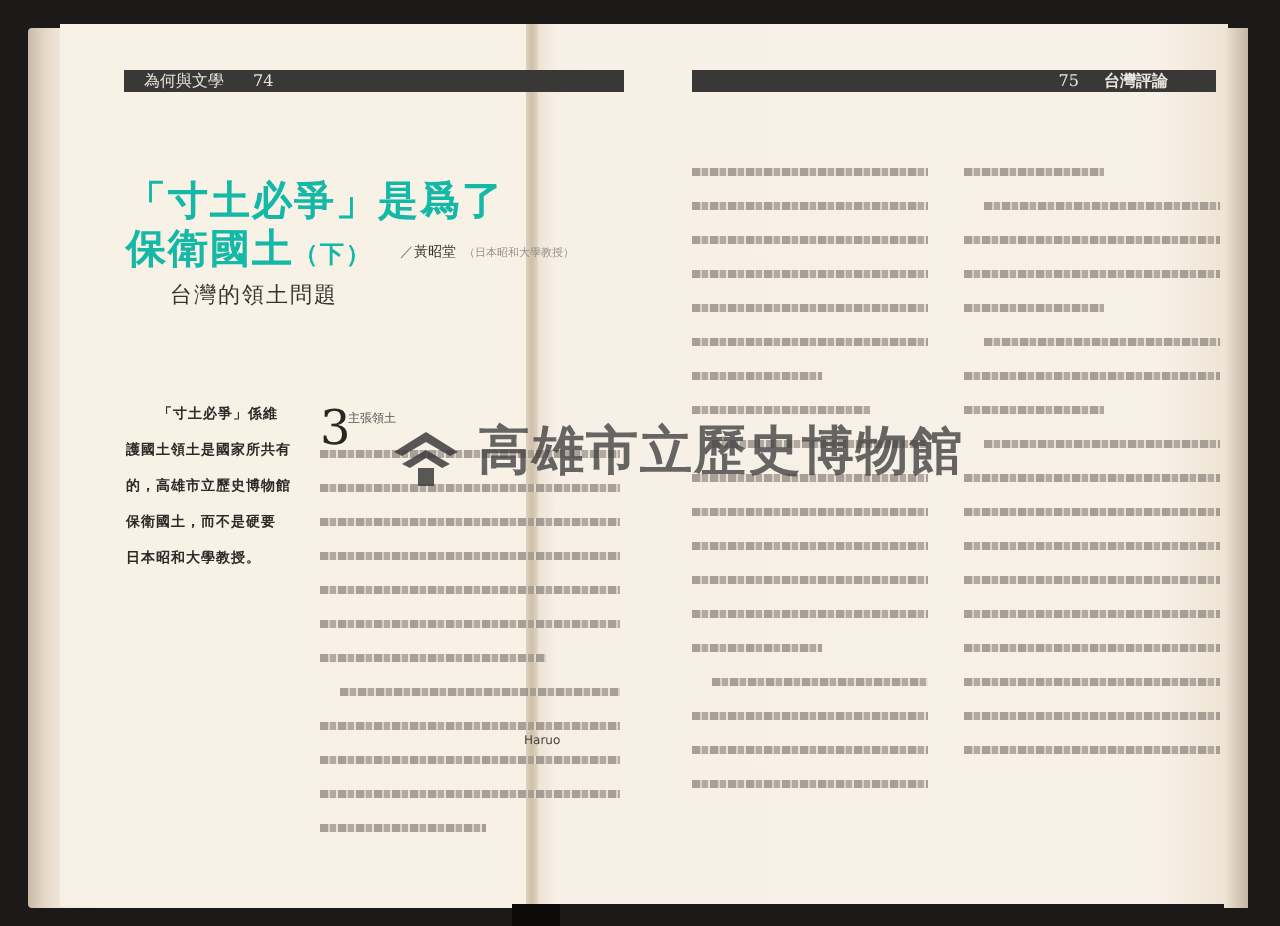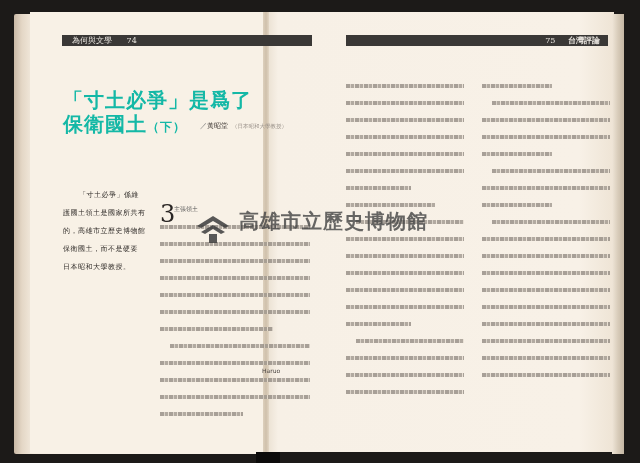--- a/index.html
+++ b/index.html
@@ -9,52 +9,52 @@
   .page-left{left:14px;top:14px;width:252px;height:440px;background:linear-gradient(90deg,#c9b9a6 0px,#e4d7c6 8px,#f4ece0 20px,#f8f1e7 60px,#f6efe5 100%);border-radius:2px 0 0 2px;}
   .page-left-main{left:30px;top:12px;width:236px;height:441px;background:#f8f1e6;}
   .page-right{left:266px;top:12px;width:348px;height:440px;background:linear-gradient(90deg,#e9dfd0 0px,#f7f0e6 12px,#f8f1e7 90%,#eee4d5 100%);}
   .spine{position:absolute;left:263px;top:12px;width:6px;height:441px;background:linear-gradient(90deg,#ddd0bd,#cfc0ab,#e2d6c4);}
   .right-edge{position:absolute;left:612px;top:14px;width:12px;height:440px;background:linear-gradient(90deg,#efe6d8,#d8ccba,#c4b7a4);}
   .bottom-gap{position:absolute;left:256px;top:452px;width:24px;height:11px;background:#0c0b0a;}
 
   .runhead{position:absolute;height:11px;background:#3a3836;color:#e8e4de;font-family:"DejaVu Serif",serif;font-size:8px;line-height:11px;}
   .runhead-left{left:62px;top:35px;width:250px;padding-left:10px;box-sizing:border-box;}
   .runhead-left .folio{margin-left:12px;}
-  .runhead-right{left:346px;top:35px;width:262px;text-align:right;padding-right:8px;box-sizing:border-box;}
+  .runhead-right{left:346px;top:35px;width:262px;text-align:right;padding-right:24px;box-sizing:border-box;}
   .runhead-right .folio{margin-right:10px;}
   .runhead-right .jt{font-weight:bold;}
 
   .title{position:absolute;left:63px;top:88px;font-family:"DejaVu Sans",sans-serif;font-weight:bold;color:#14b8a6;font-size:20px;line-height:24px;letter-spacing:1px;}
   .title .sub{font-size:12px;font-weight:bold;}
   .byline{position:absolute;left:200px;top:121px;font-size:7px;color:#3c3632;}
   .byline .slash{color:#777;}
   .byline .aff{color:#9a928a;font-size:5.5px;margin-left:4px;}
   .subtitle{position:absolute;left:85px;top:140px;font-size:11px;color:#3a3430;letter-spacing:1px;}
 
-  .pullquote{position:absolute;left:63px;top:186px;width:80px;font-size:7px;line-height:18px;color:#2e2a27;font-weight:normal;letter-spacing:.5px;}
+  .pullquote{position:absolute;left:63px;top:198px;width:80px;font-size:7px;line-height:18px;color:#2e2a27;font-weight:bold;letter-spacing:.5px;}
   .pullquote .pq-line{display:block;white-space:nowrap;}
   .pullquote .first{padding-left:16px;}
 
   .dropcap{position:absolute;left:160px;top:200px;font-family:"DejaVu Serif",serif;font-size:24px;color:#2a2624;}
   .section-head{position:absolute;left:174px;top:205px;font-size:6px;color:#555;}
 
   .col{position:absolute;}
   .line{height:4px;margin-bottom:13px;background:repeating-linear-gradient(90deg,#8d857d 0 4px,#cfc7bd 4px 5px,#9a9289 5px 8px,#e6ddd1 8px 9px);opacity:.75;}
   .line.short{width:55%;}
   .line.mid{width:75%;}
   .line.ind{margin-left:10px;}
   .frag{position:absolute;font-size:6px;color:#4a4440;white-space:nowrap;}
 
   .col-l2{left:160px;top:225px;width:150px;}
   .col-r1{left:346px;top:84px;width:118px;}
   .col-r2{left:482px;top:84px;width:128px;}
 
   .watermark{position:absolute;left:195px;top:208px;width:260px;height:50px;pointer-events:none;}
   .wm-logo{position:absolute;left:0;top:6px;width:36px;height:30px;}
-  .wm-zh{position:absolute;left:44px;top:0;font-size:20px;font-weight:bold;color:rgba(70,70,70,.82);letter-spacing:1px;white-space:nowrap;}
+  .wm-zh{position:absolute;left:44px;top:0;font-size:26px;font-weight:bold;color:rgba(70,70,70,.82);letter-spacing:1px;white-space:nowrap;}
   .wm-en{position:absolute;left:60px;top:28px;font-size:12px;color:rgba(90,90,90,.75);letter-spacing:.5px;white-space:nowrap;}
 </style>
 </head>
 <body>
 
 <div class="spread">
   <div class="page page-left"></div>
   <div class="page page-left-main"></div>
   <div class="page page-right"></div>
   <div class="spine"></div>
@@ -72,20 +72,21 @@
 
   <div class="title">
     <div>「寸土必爭」是爲了</div>
     <div><span>保衛國土</span><span class="sub">（下）</span></div>
   </div>
 
   <div class="byline">
     <span class="slash">／</span><span>黃昭堂</span><span class="aff">（日本昭和大學教授）</span>
   </div>
 
+  <div class="subtitle">台灣的領土問題</div>
 
   <div class="pullquote">
     <span class="pq-line first">「寸土必爭」係維</span>
     <span class="pq-line">護國土領土是國家所共有</span>
     <span class="pq-line">的，高雄市立歷史博物館</span>
     <span class="pq-line">保衛國土，而不是硬要</span>
     <span class="pq-line">日本昭和大學教授。</span>
   </div>
 
   <div class="dropcap">3</div>

